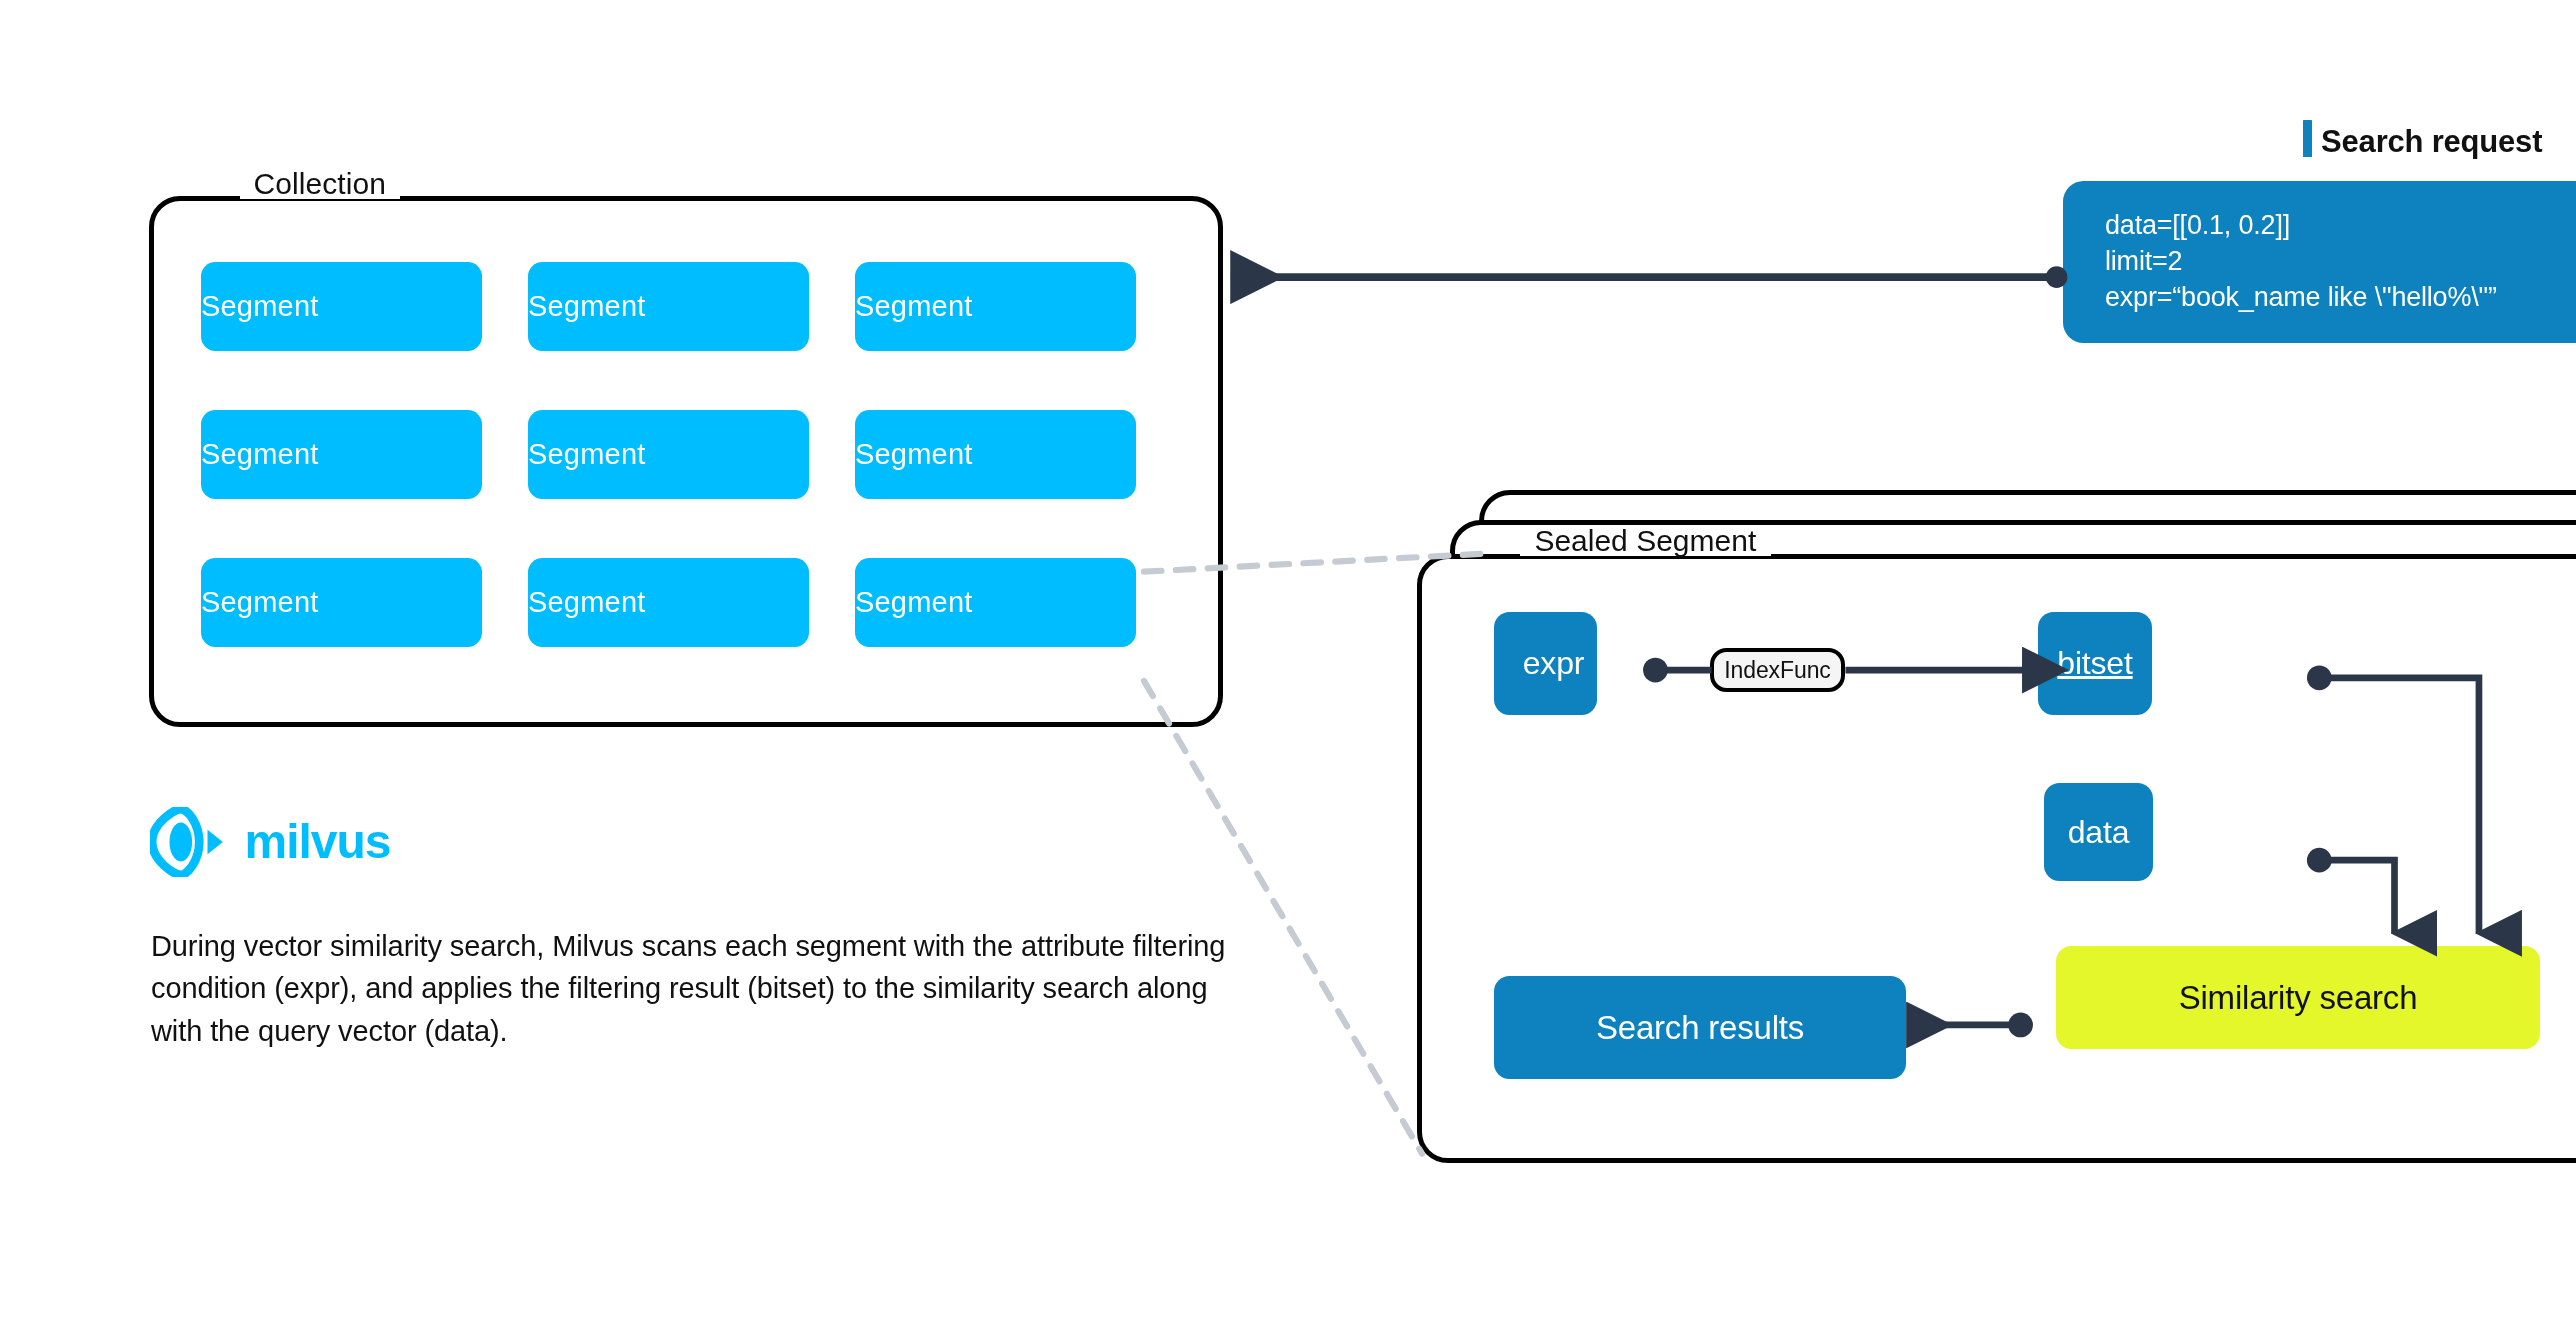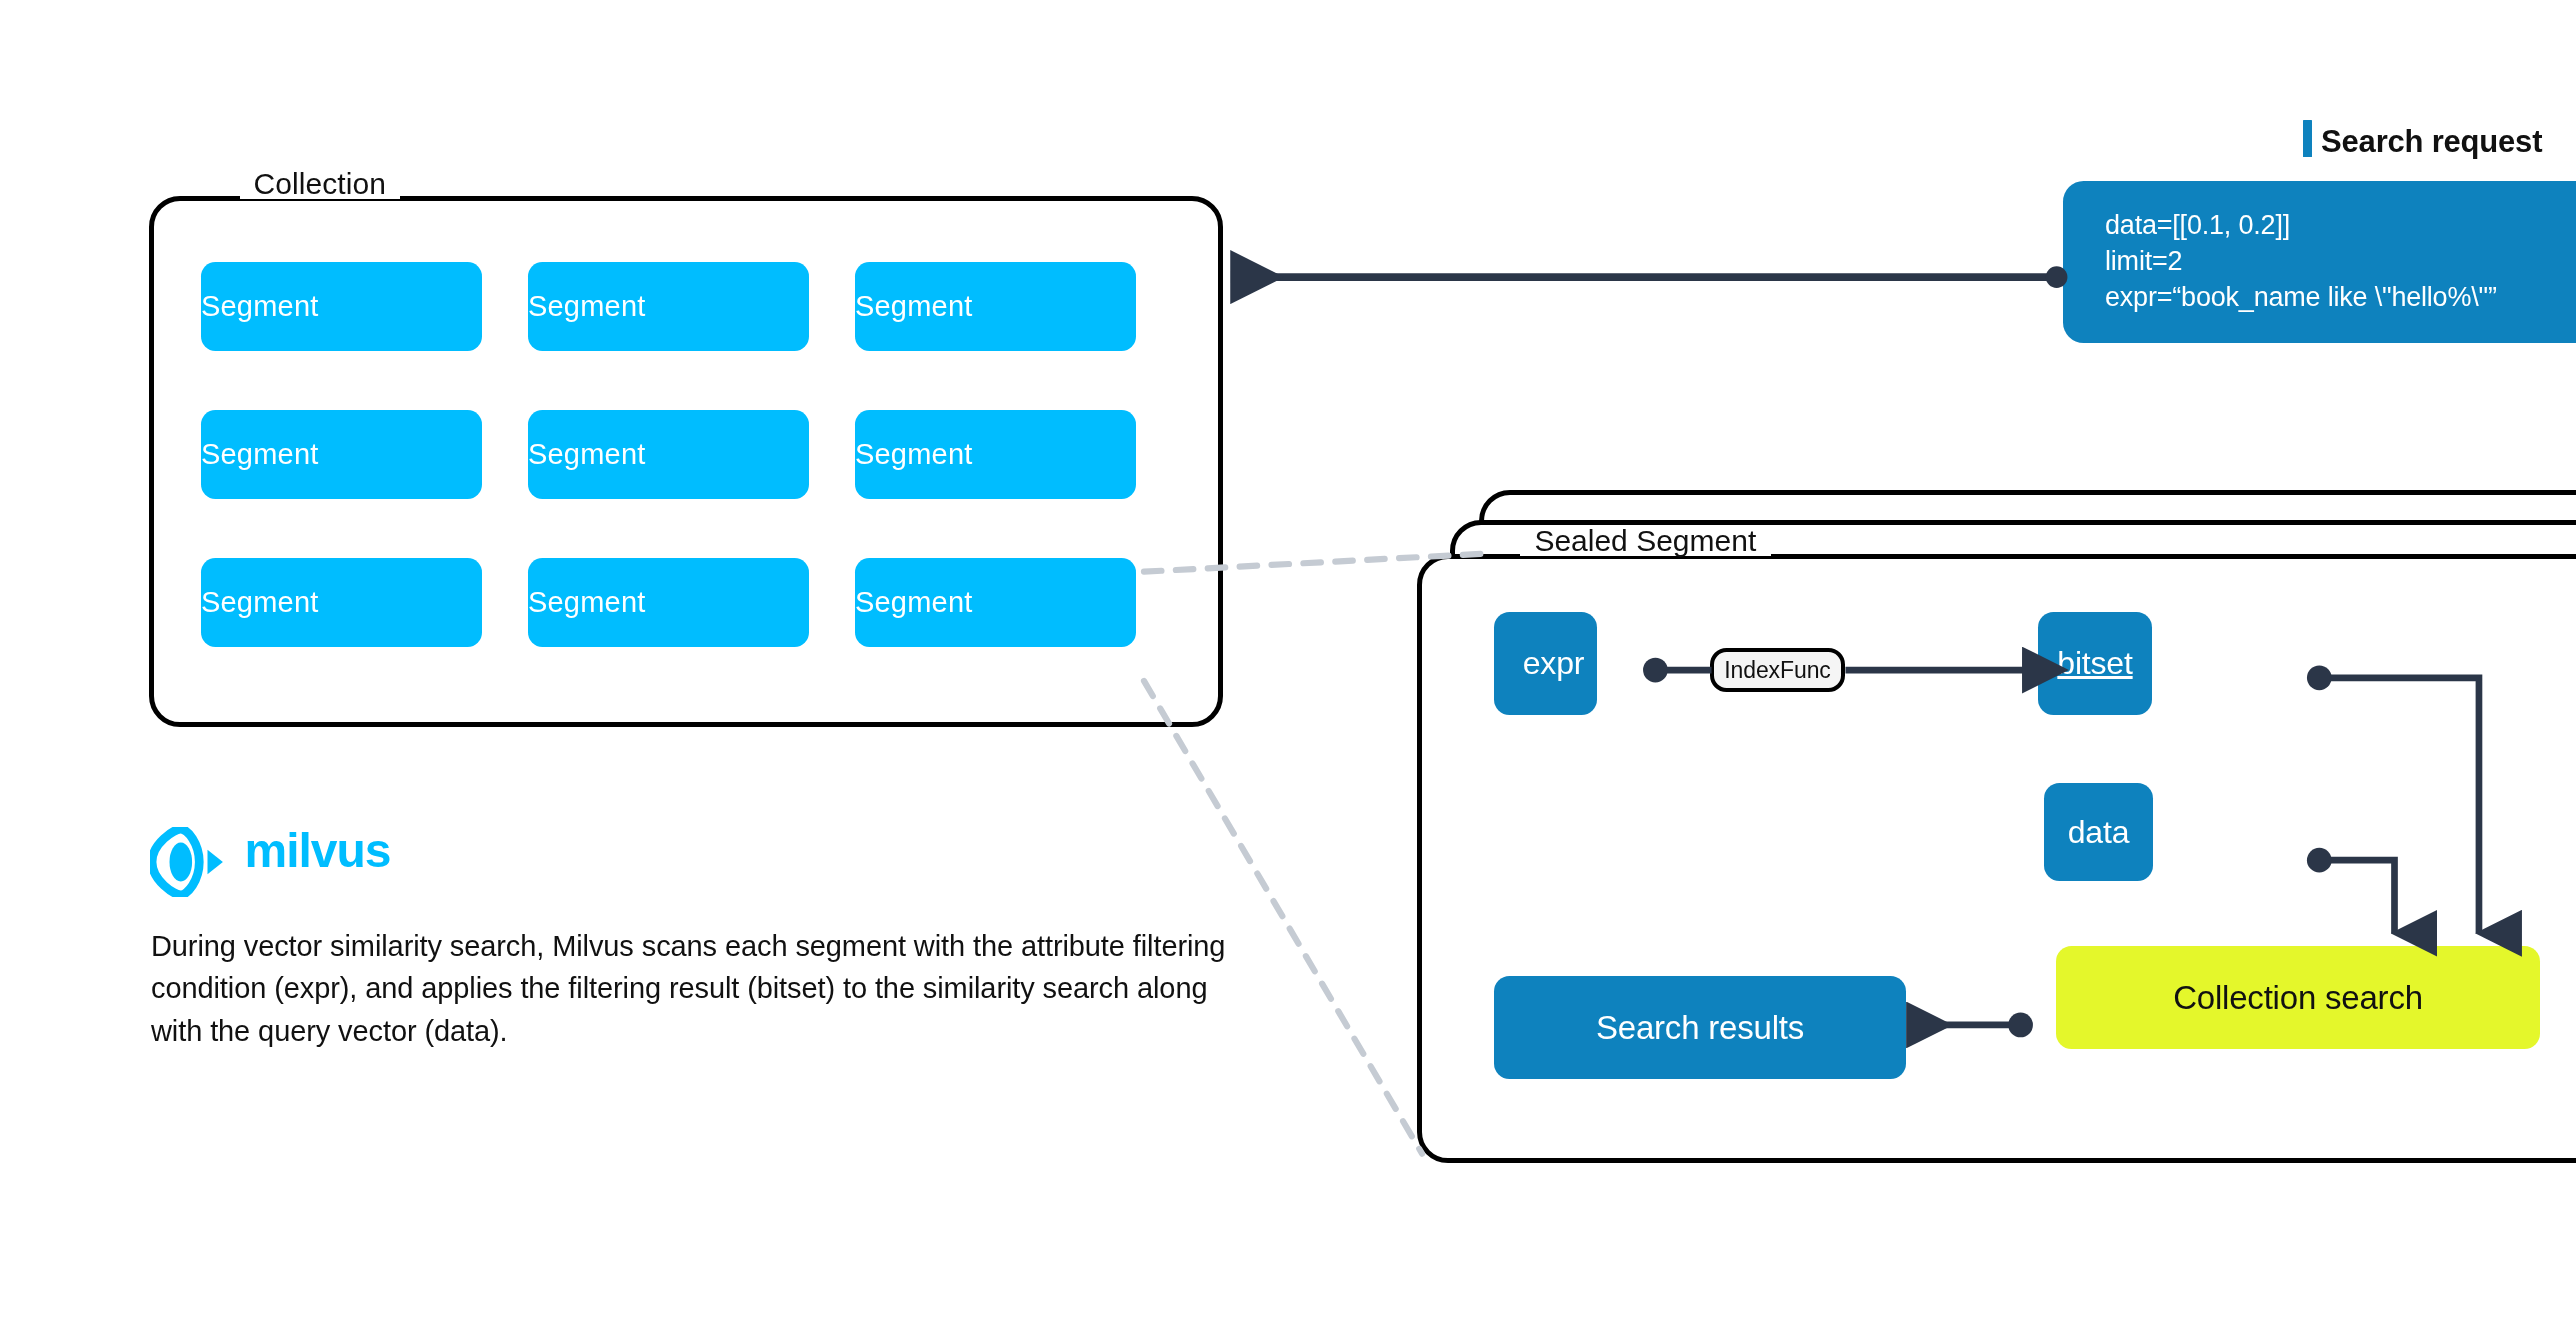--- a/index.html
+++ b/index.html
@@ -57,22 +57,22 @@
     color: #ffffff;
     font-size: 29px;
     font-weight: 400;
     letter-spacing: 0.2px;
   }
 
   
   #milvus-logo {
     left: 150px; top: 807px;
     display: flex;
+    align-items: center;
     gap: 17.5px;
-    margin-top: 20px;
   }
   #milvus-mark { width: 77px; height: 70px; display: block; }
   #milvus-wordmark {
     font-size: 48px;
     font-weight: 700;
     color: #00BDFF;
     letter-spacing: -1px;
     line-height: 1;
   }
 
@@ -286,21 +286,21 @@
 
   <div id="node-data" class="abs node node-blue">
     <span>data</span>
   </div>
 
   <div id="node-search-results" class="abs node node-blue">
     <span>Search results</span>
   </div>
 
   <div id="node-similarity" class="abs">
-    <span>Collection search</span>
+    <span>Similarity search</span>
   </div>
 
   <svg id="connectors" class="abs" viewBox="0 0 5541 2559">
     <defs>
       <marker id="arrow-left" viewBox="0 0 12 12" refX="10" refY="6" markerWidth="7" markerHeight="7" orient="auto-start-reverse">
         <path d="M12 0 L12 12 L0 6 Z" fill="#2B3648"></path>
       </marker>
       <marker id="arrow-right" viewBox="0 0 12 12" refX="2" refY="6" markerWidth="7" markerHeight="7" orient="auto">
         <path d="M0 0 L0 12 L12 6 Z" fill="#2B3648"></path>
       </marker>

